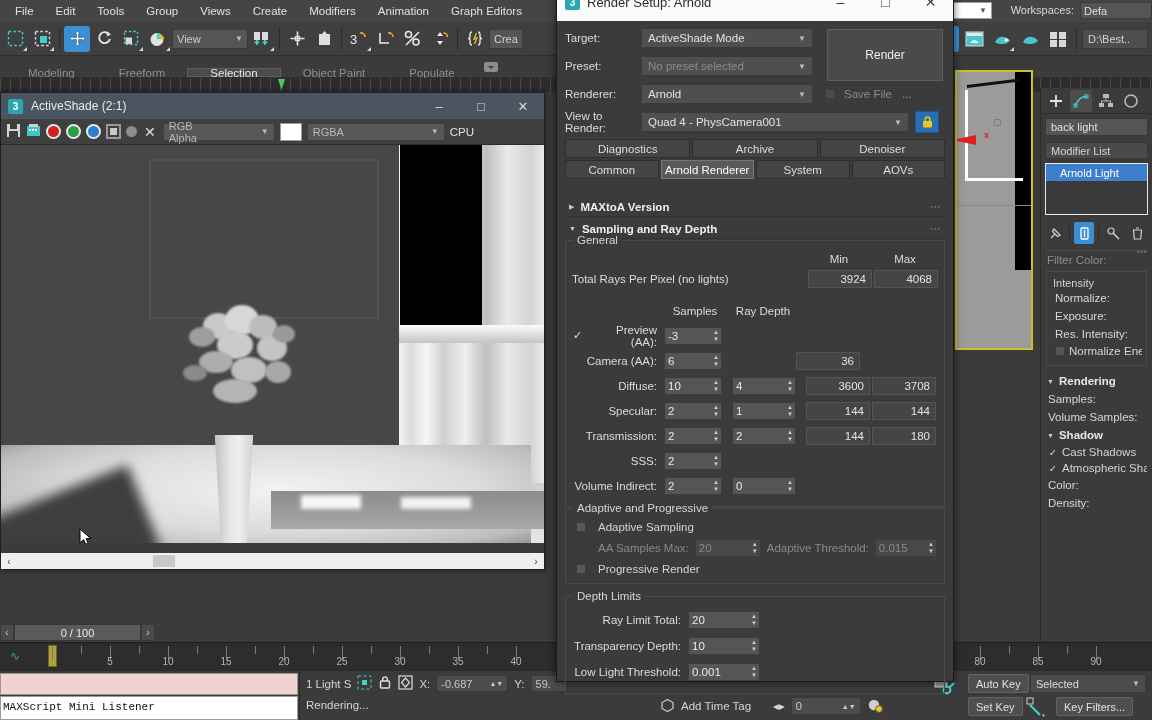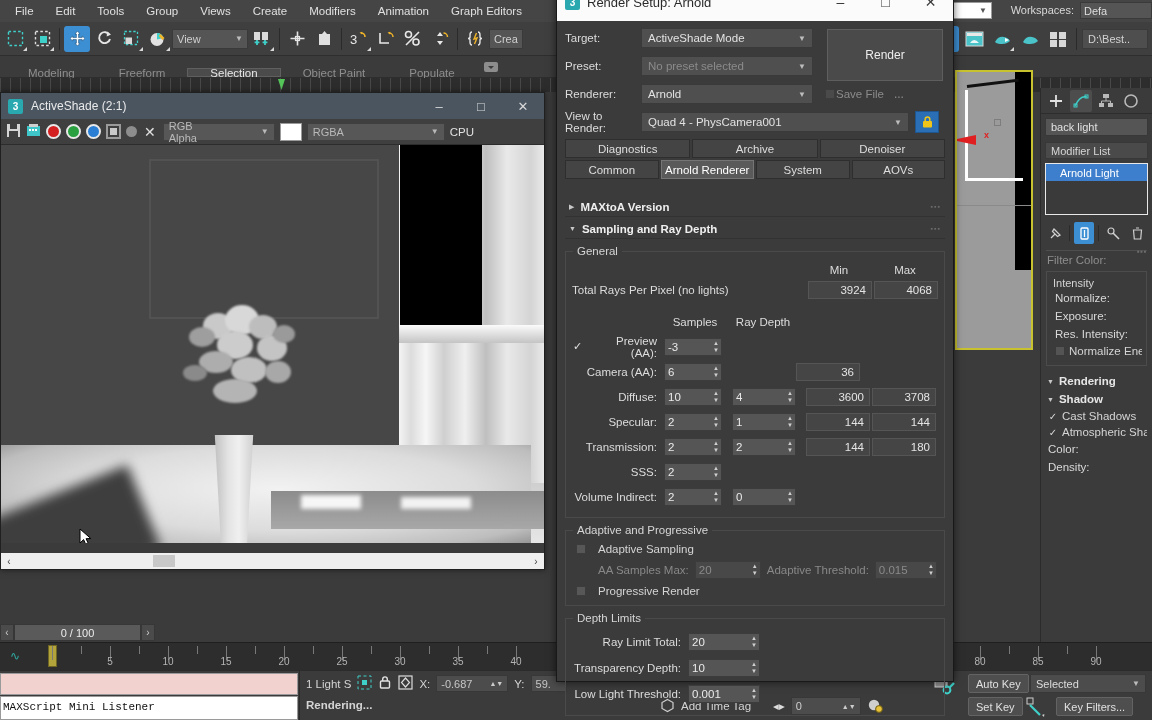--- a/index.html
+++ b/index.html
@@ -133,21 +133,21 @@
   .statusbar { position:absolute; left:0; bottom:0; width:1152px; height:50px;
      background:#3b3b3b; border-top:1px solid #2b2b2b; }
   .listener { position:absolute; left:0; bottom:0; width:300px; height:50px;
      border-right:1px solid #2b2b2b; }
   .listener .pink { position:absolute; left:0; top:3px; width:298px; height:22px;
      background:#f2d2cf; border:1px solid #9a9a9a; }
   .listener .white { position:absolute; left:0; top:26px; width:298px; height:24px;
      background:#fff; color:#111; font-family:"Liberation Mono", monospace; font-size:11px;
      padding:4px 2px; border:1px solid #9a9a9a; }
   .stat-row1 { position:absolute; left:306px; top:4px; display:flex; align-items:center; gap:6px; }
-  .stat-row2 { position:absolute; left:306px; top:28px; font-size:11.5px; color:#d4d4d4;font-weight:bold; }
+  .stat-row2 { position:absolute; left:306px; top:28px; font-size:11.5px; color:#d4d4d4; }
   .coordfield { width:72px; height:17px; background:#4c4c4c; border:1px solid #383838;
      display:flex; align-items:center; padding:0 4px; font-size:11px; color:#c6c6c6; }
   .timetag { position:absolute; left:660px; top:26px; display:flex; align-items:center;
      gap:6px; font-size:11.5px; }
   .numbox { width:70px; height:18px; background:#4c4c4c; border:1px solid #383838;
      display:flex; align-items:center; padding:0 4px; font-size:11px; color:#cfcfcf; }
   .keybtn { height:19px; padding:0 7px; background:#4e4e4e; border:1px solid #636363;
      border-radius:2px; display:flex; align-items:center; font-size:11px; color:#e0e0e0; }
   .selcombo { width:116px; height:19px; background:#4c4c4c; border:1px solid #383838;
      display:flex; align-items:center; padding:0 5px; font-size:11px; color:#ddd; }
@@ -221,36 +221,36 @@
 
   .frow { display:flex; align-items:center; height:22px; margin-bottom:6px; }
   .flabel { width:76px; font-size:11.5px; color:#dcdcdc; }
   .fcombo { height:20px; background:#4f4f4f; border:1px solid #3a3a3a; display:flex;
      align-items:center; padding:0 6px; font-size:11.5px; color:#e2e2e2; }
   .fcombo.dis { color:#8b8b8b; }
   .fcombo .arw { margin-left:auto; font-size:8px; color:#bcbcbc; padding-left:6px; }
   .renderbtn { position:absolute; right:10px; top:8px; width:116px; height:52px;
      background:#4a4a4a; border:1px solid #5e5e5e; display:flex; align-items:center;
      justify-content:center; font-size:12px; color:#ededed; }
-  .savefile { display:flex; align-items:center; gap:1px; font-size:11.5px; color:#8b8b8b; }
+  .savefile { display:flex; align-items:center; gap:9px; font-size:11.5px; color:#8b8b8b; }
   .lockbtn { width:24px;height:22px;background:#2a6fb5;border:1px solid #1f5690;
      display:flex;align-items:center;justify-content:center; }
 
   .tabs-row { display:flex; gap:2px; margin-top:2px; }
   .rtab { flex:1; height:19px; background:#444; border:1px solid #2e2e2e;
      display:flex; align-items:center; justify-content:center; font-size:11.5px; color:#dedede; }
   .rtab.sel { background:#5a5a5a; border-color:#757575; color:#fff; }
 
   .rollrow { height:20px; display:flex; align-items:center; gap:6px;
      border-bottom:1px solid #323232; padding-left:4px; position:relative; }
   .rollrow .tri { font-size:7px; color:#c8c8c8; }
   .rollrow .tt { font-size:11.5px; font-weight:bold; color:#efefef; }
   .rollrow .grip { position:absolute; right:4px; font-size:7px; color:#6b6b6b; letter-spacing:1px; }
 
-  .gbox { border:1px solid #4a4a4a; margin:12px 0 0 0; padding:10px 6px 8px 6px; position:relative; }
+  .gbox { border:1px solid #4a4a4a; margin:1px 0 0 0; padding:10px 6px 8px 6px; position:relative; }
   .gbox > .gt { position:absolute; top:-7px; left:7px; background:#3b3b3b; padding:0 4px;
      font-size:11.5px; color:#d6d6d6; }
 
   .spin { height:18px; background:#555; border:1px solid #3c3c3c; display:flex;
      align-items:center; padding:0 3px; font-size:11.5px; color:#eaeaea; position:relative; }
   .spin.dis { background:#484848; color:#8a8a8a; }
   .spin .ud { position:absolute; right:2px; top:1px; display:flex; flex-direction:column;
      gap:1px; color:#d0d0d0; font-size:6px; line-height:6px; }
   .ro { height:18px; background:#454545; border:1px solid #555; display:flex;
      align-items:center; justify-content:flex-end; padding:0 5px; font-size:11.5px; color:#e4e4e4; }
@@ -540,20 +540,24 @@
       <div class="prow">Res. Intensity:</div>
       <div class="cbrow">
         <span class="cbox"></span>
         <span>Normalize Energy</span>
       </div>
     </div>
 
     <div class="roll-hdr">
       <span class="tri">▼</span>
       <span>Rendering</span>
+    </div>
+    <div style="padding:0 5px;">
+      <div class="prow">Samples:</div>
+      <div class="prow">Volume Samples:</div>
     </div>
 
     <div class="roll-hdr">
       <span class="tri">▼</span>
       <span>Shadow</span>
     </div>
     <div style="padding:0 5px;">
       <div class="cbrow">
         <span class="cbox on">✓</span>
         <span>Cast Shadows</span>

